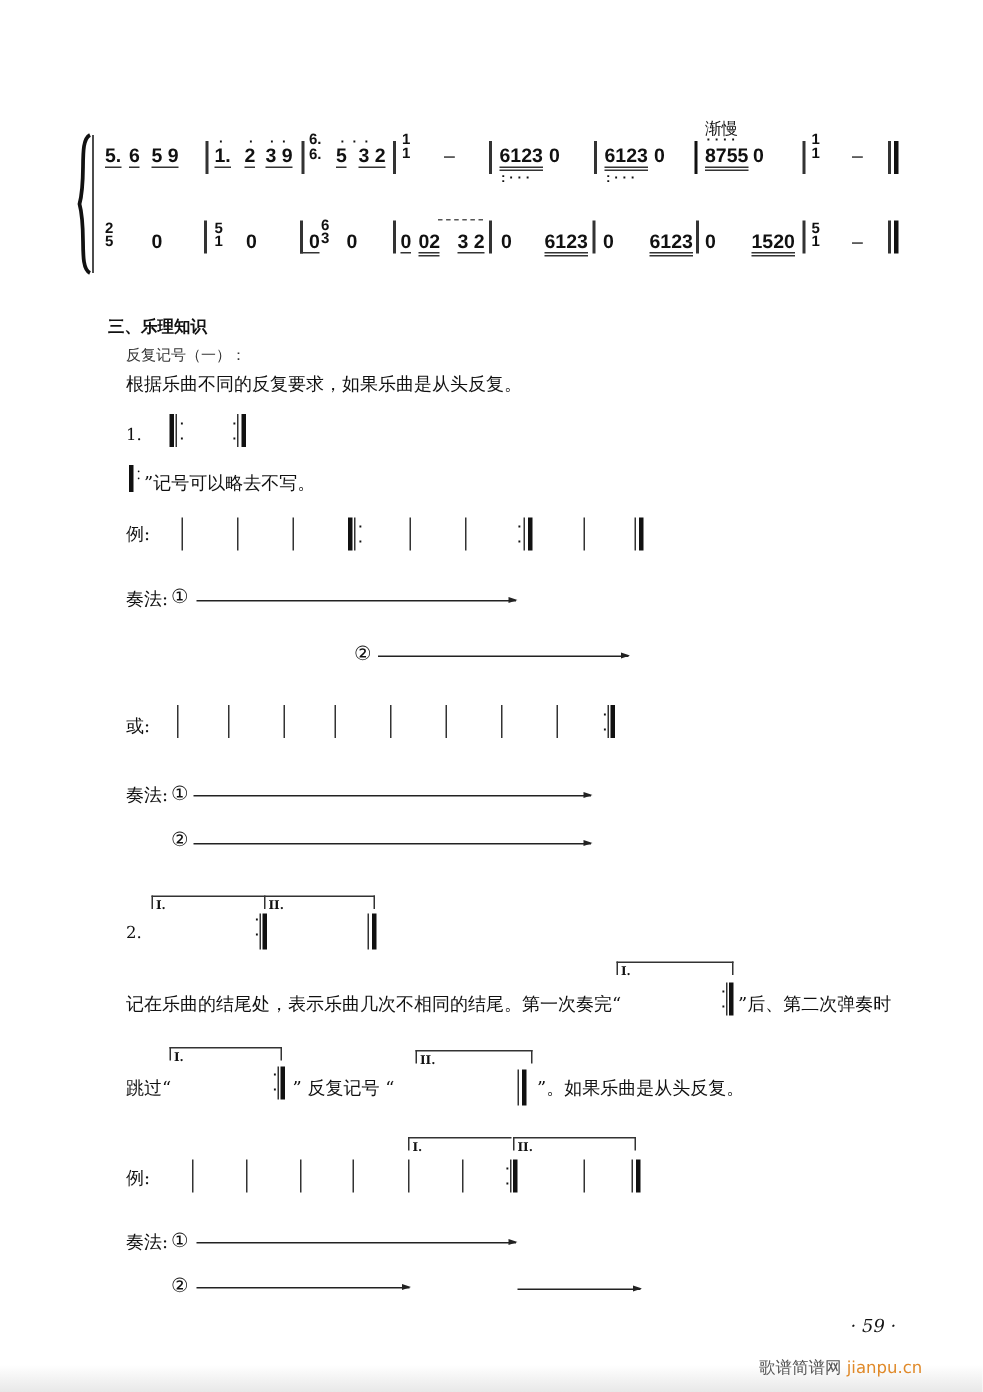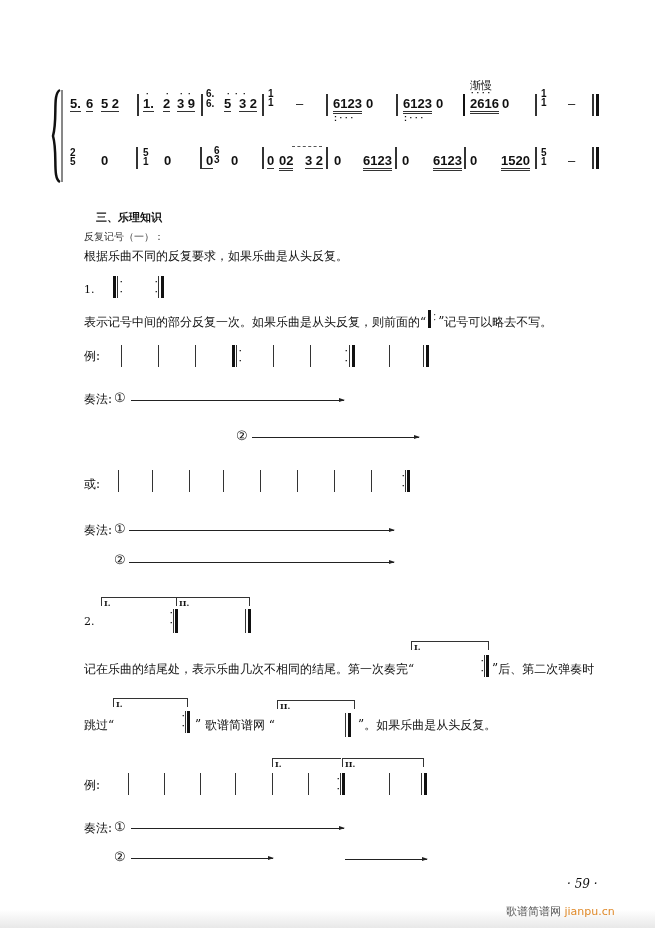--- a/index.html
+++ b/index.html
@@ -28,21 +28,21 @@
   <svg class="abs" style="left:50px;top:88px" width="14" height="96">
     <path d="M10 2 C2 6,8 30,3 48 C8 66,2 90,10 94" stroke="#111" stroke-width="2.5" fill="none"></path>
     <line x1="12" y1="2" x2="12" y2="94" stroke="#111" stroke-width="1"></line>
   </svg>
 
   <div class="abs txt" style="left:470px;top:78px;font-size:11px;">渐慢</div>
 
   <div>
     <div class="abs num ul" style="left:70px;top:96px">5.</div>
     <div class="abs num" style="left:86px;top:96px;border-bottom:1px solid #333">6</div>
-    <div class="abs num ul" style="left:101px;top:96px">5 2</div>
+    <div class="abs num ul" style="left:101px;top:96px">5 9</div>
     <div class="bar" style="left:137px;top:94px;height:22px"></div>
 
     <div class="abs num ul" style="left:143px;top:96px">1.</div>
     <div class="dots" style="left:146px;top:92px">·</div>
     <div class="abs num ul" style="left:163px;top:96px">2</div>
     <div class="dots" style="left:166px;top:92px">·</div>
     <div class="abs num ul" style="left:177px;top:96px">3 9</div>
     <div class="dots" style="left:180px;top:92px">· &nbsp;·</div>
     <div class="bar" style="left:201px;top:94px;height:22px"></div>
 
@@ -61,21 +61,21 @@
     <div class="abs num uul" style="left:333px;top:96px">6123</div>
     <div class="dots" style="left:334px;top:116px">: · · ·</div>
     <div class="abs num" style="left:366px;top:96px">0</div>
     <div class="bar" style="left:396px;top:94px;height:22px"></div>
 
     <div class="abs num uul" style="left:403px;top:96px">6123</div>
     <div class="dots" style="left:404px;top:116px">: · · ·</div>
     <div class="abs num" style="left:436px;top:96px">0</div>
     <div class="thick" style="left:463px;top:94px;height:22px;width:2px"></div>
 
-    <div class="abs num uul" style="left:470px;top:96px">2616</div>
+    <div class="abs num uul" style="left:470px;top:96px">8755</div>
     <div class="dots" style="left:471px;top:91px">· · · ·</div>
     <div class="abs num" style="left:502px;top:96px">0</div>
     <div class="bar" style="left:535px;top:94px;height:22px"></div>
 
     <div class="abs num" style="left:541px;top:89px;font-size:10px;line-height:9px">1<br>1</div>
 
     <div class="abs num" style="left:568px;top:96px;font-weight:normal">–</div>
     <div class="bar" style="left:592px;top:94px;height:22px"></div>
     <div class="thick" style="left:596px;top:94px;height:22px"></div>
   </div>
@@ -112,38 +112,38 @@
     <div class="abs num uul" style="left:501px;top:153px">1520</div>
     <div class="bar" style="left:535px;top:147px;height:22px"></div>
 
     <div class="abs num" style="left:541px;top:148px;font-size:10px;line-height:9px"><span>5</span><br><span>1</span></div>
     <div class="abs num" style="left:568px;top:153px;font-weight:normal">–</div>
     <div class="bar" style="left:592px;top:147px;height:22px"></div>
     <div class="thick" style="left:596px;top:147px;height:22px"></div>
   </div>
 </div>
 
-<div class="abs txt" style="left:96px;top:210px;font-weight:bold;font-family:'DejaVu Sans',sans-serif;font-size:11px">三、乐理知识</div>
+<div class="abs txt" style="left:72px;top:210px;font-weight:bold;font-family:'DejaVu Sans',sans-serif;font-size:11px">三、乐理知识</div>
 <div class="abs txt" style="left:84px;top:230px;font-size:10px;color:#333">反复记号（一）：</div>
 <div class="abs txt" style="left:84px;top:248px">根据乐曲不同的反复要求，如果乐曲是从头反复。</div>
 
 <div class="abs txt" style="left:84px;top:283px;font-size:11px">1.</div>
 <div>
   <div class="thick" style="left:113px;top:276px;height:22px"></div>
   <div class="bar" style="left:117px;top:276px;height:22px;width:1px"></div>
   <div class="dots" style="left:120px;top:280px">·<br><br>·</div>
 </div>
 <div>
   <div class="dots" style="left:155px;top:280px">·<br><br>·</div>
   <div class="bar" style="left:158px;top:276px;height:22px;width:1px"></div>
   <div class="thick" style="left:161px;top:276px;height:22px"></div>
 </div>
 
 <div class="abs txt" style="left:84px;top:314px">
-  <span>表示记号中间的部分反复一次。如果乐曲是从头反复，则前面的“</span><span style="display:inline-block;width:12px;position:relative;height:12px"><span style="position:absolute;left:2px;top:-4px;width:3px;height:18px;background:#111"></span><span style="position:absolute;left:7px;top:-1px;font-size:9px;line-height:5px">·<br>·</span></span><span>”记号可以略去不写。</span>
+  <span style="display:inline-block;width:12px;position:relative;height:12px"><span style="position:absolute;left:2px;top:-4px;width:3px;height:18px;background:#111"></span><span style="position:absolute;left:7px;top:-1px;font-size:9px;line-height:5px">·<br>·</span></span><span>”记号可以略去不写。</span>
 </div>
 
 <div class="abs txt" style="left:84px;top:348px">例:</div>
 <div>
   <div class="bar" style="left:121px;top:345px;height:22px;width:1px"></div>
   <div class="bar" style="left:158px;top:345px;height:22px;width:1px"></div>
   <div class="bar" style="left:195px;top:345px;height:22px;width:1px"></div>
   <div class="thick" style="left:232px;top:345px;height:22px"></div>
   <div class="bar" style="left:236px;top:345px;height:22px;width:1px"></div>
   <div class="dots" style="left:239px;top:349px">·<br><br>·</div>
@@ -212,21 +212,21 @@
 
 <div class="abs txt" style="left:84px;top:717px">跳过“</div>
 <div>
   <div class="volta end" style="left:113px;top:698px;width:73px">
       <span>I.</span>
     </div>
   <div class="dots" style="left:182px;top:714px">·<br><br>·</div>
   <div class="bar" style="left:185px;top:711px;height:22px;width:1px"></div>
   <div class="thick" style="left:187px;top:711px;height:22px"></div>
 </div>
-<div class="abs txt" style="left:195px;top:717px">” 歌谱简谱网 “</div>
+<div class="abs txt" style="left:195px;top:717px">” 反复记号 “</div>
 <div>
   <div class="volta end" style="left:277px;top:700px;width:76px">
       <span>II.</span>
     </div>
   <div class="bar" style="left:345px;top:713px;height:24px;width:1px"></div>
   <div class="thick" style="left:348px;top:713px;height:24px"></div>
 </div>
 <div class="abs txt" style="left:358px;top:717px">”。如果乐曲是从头反复。</div>
 
 <div class="abs txt" style="left:84px;top:777px">例:</div>

